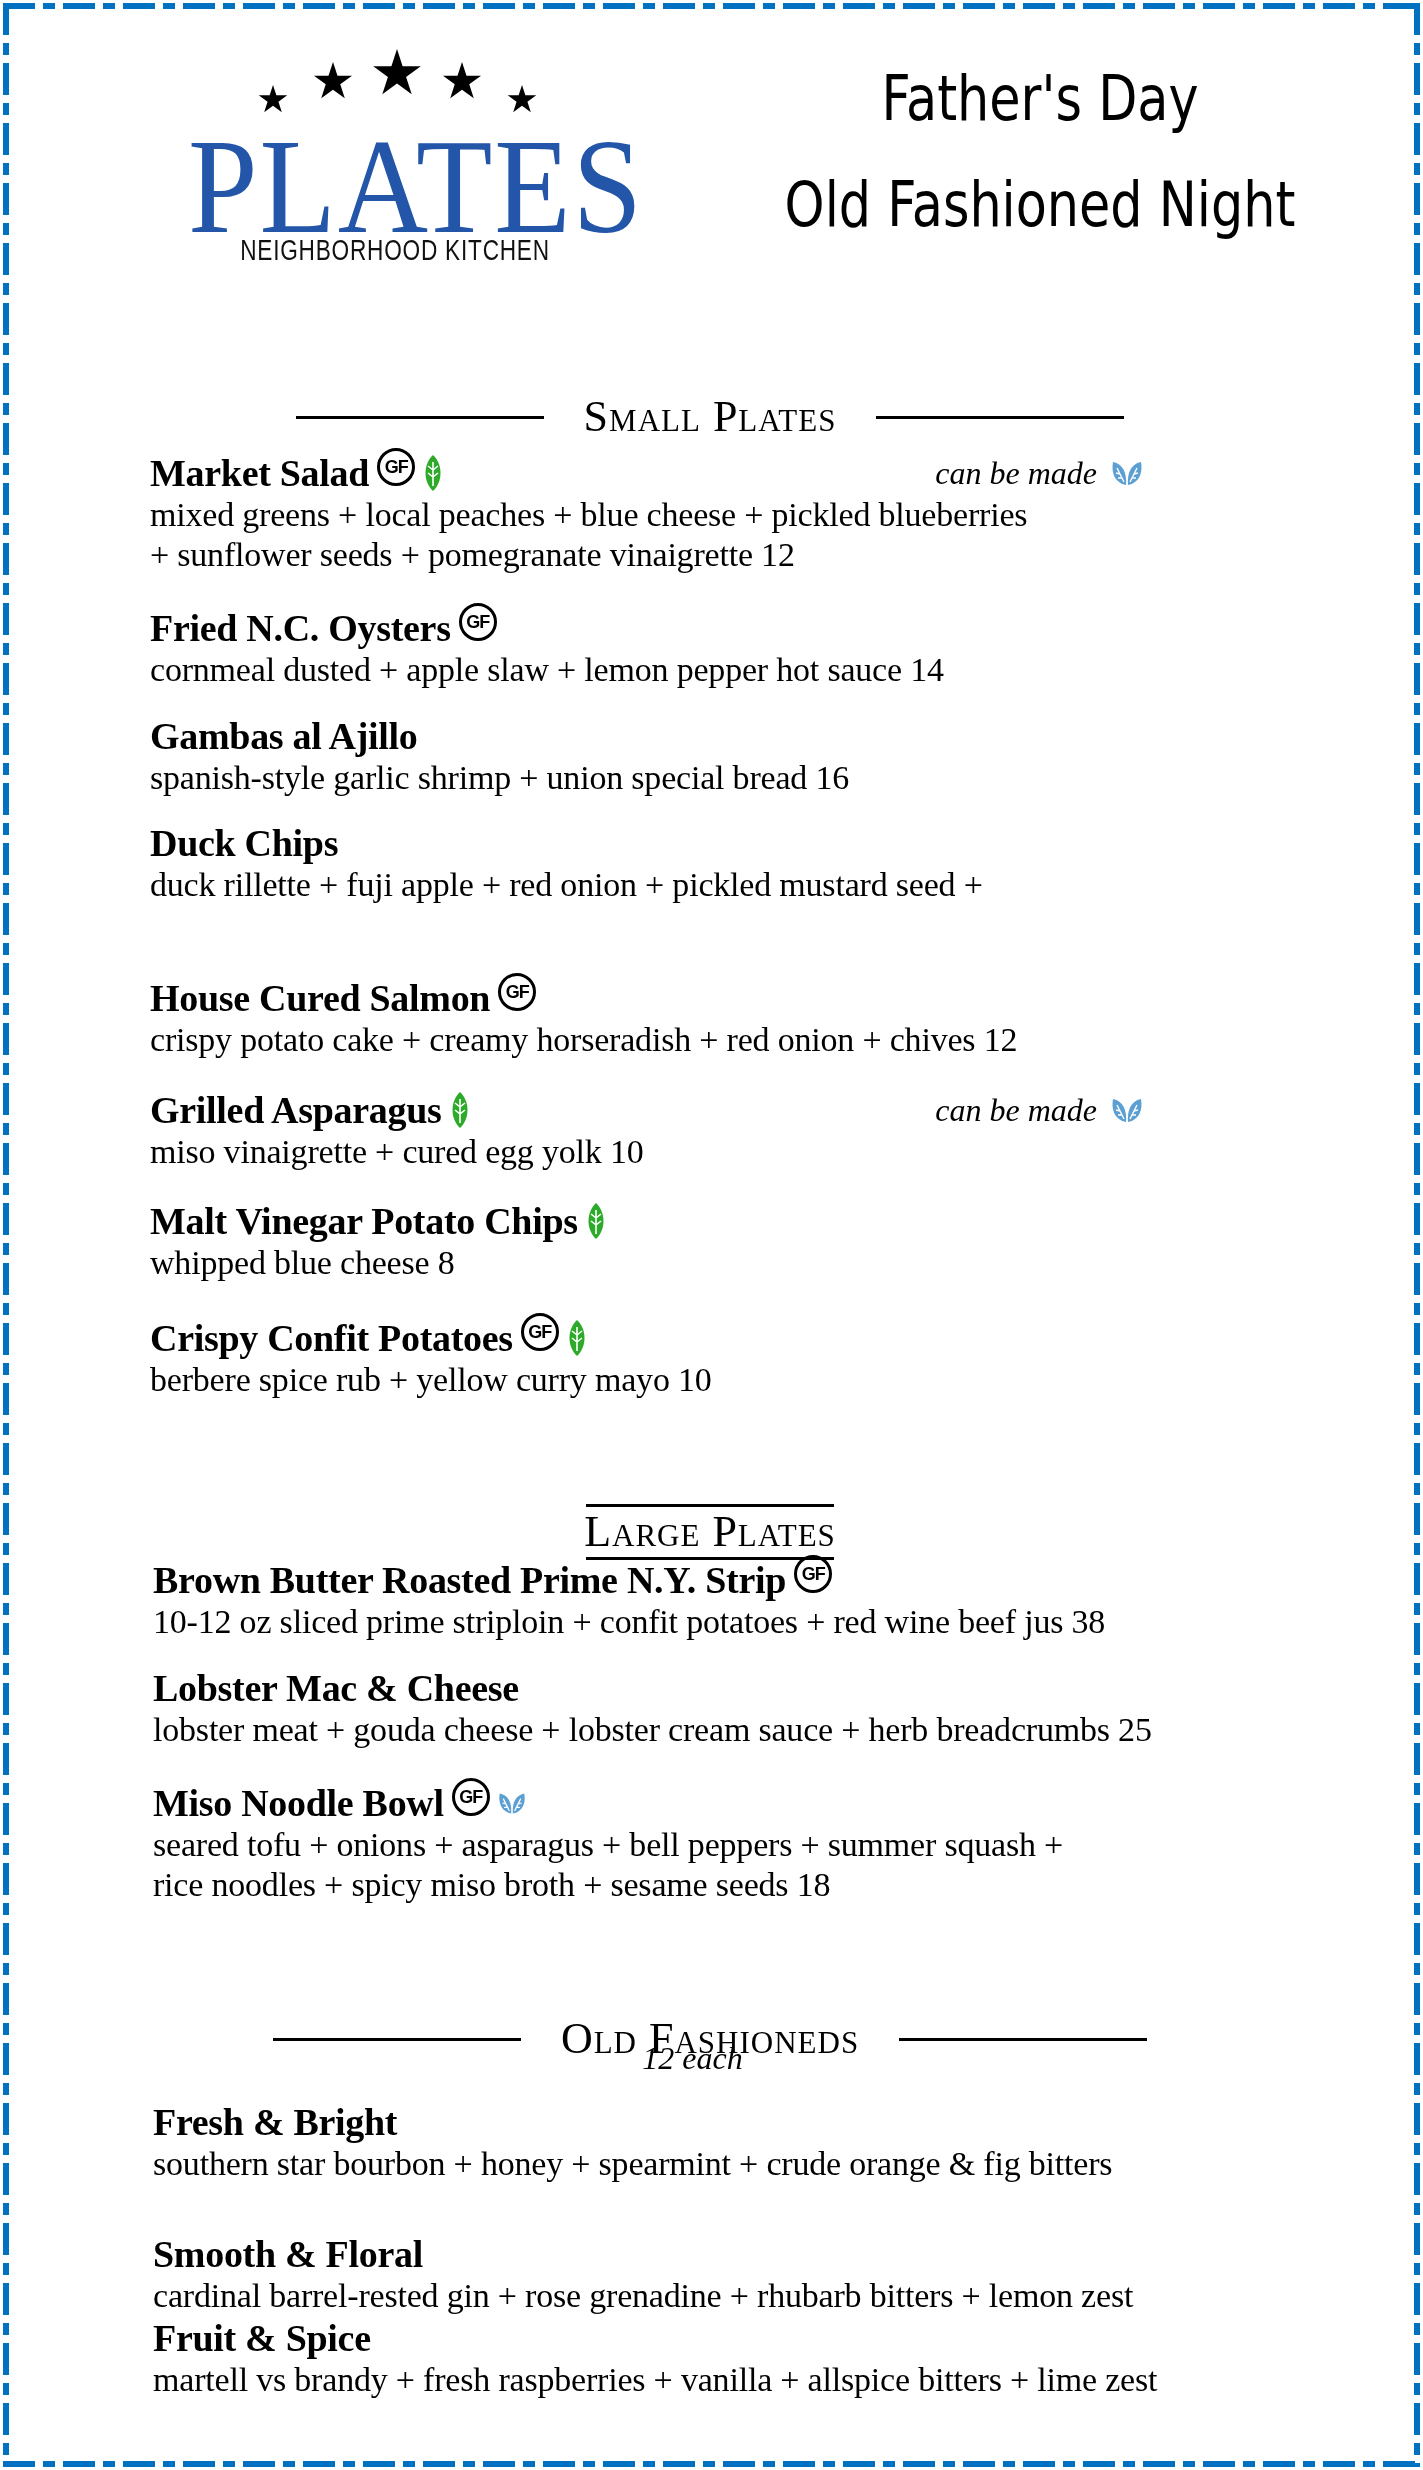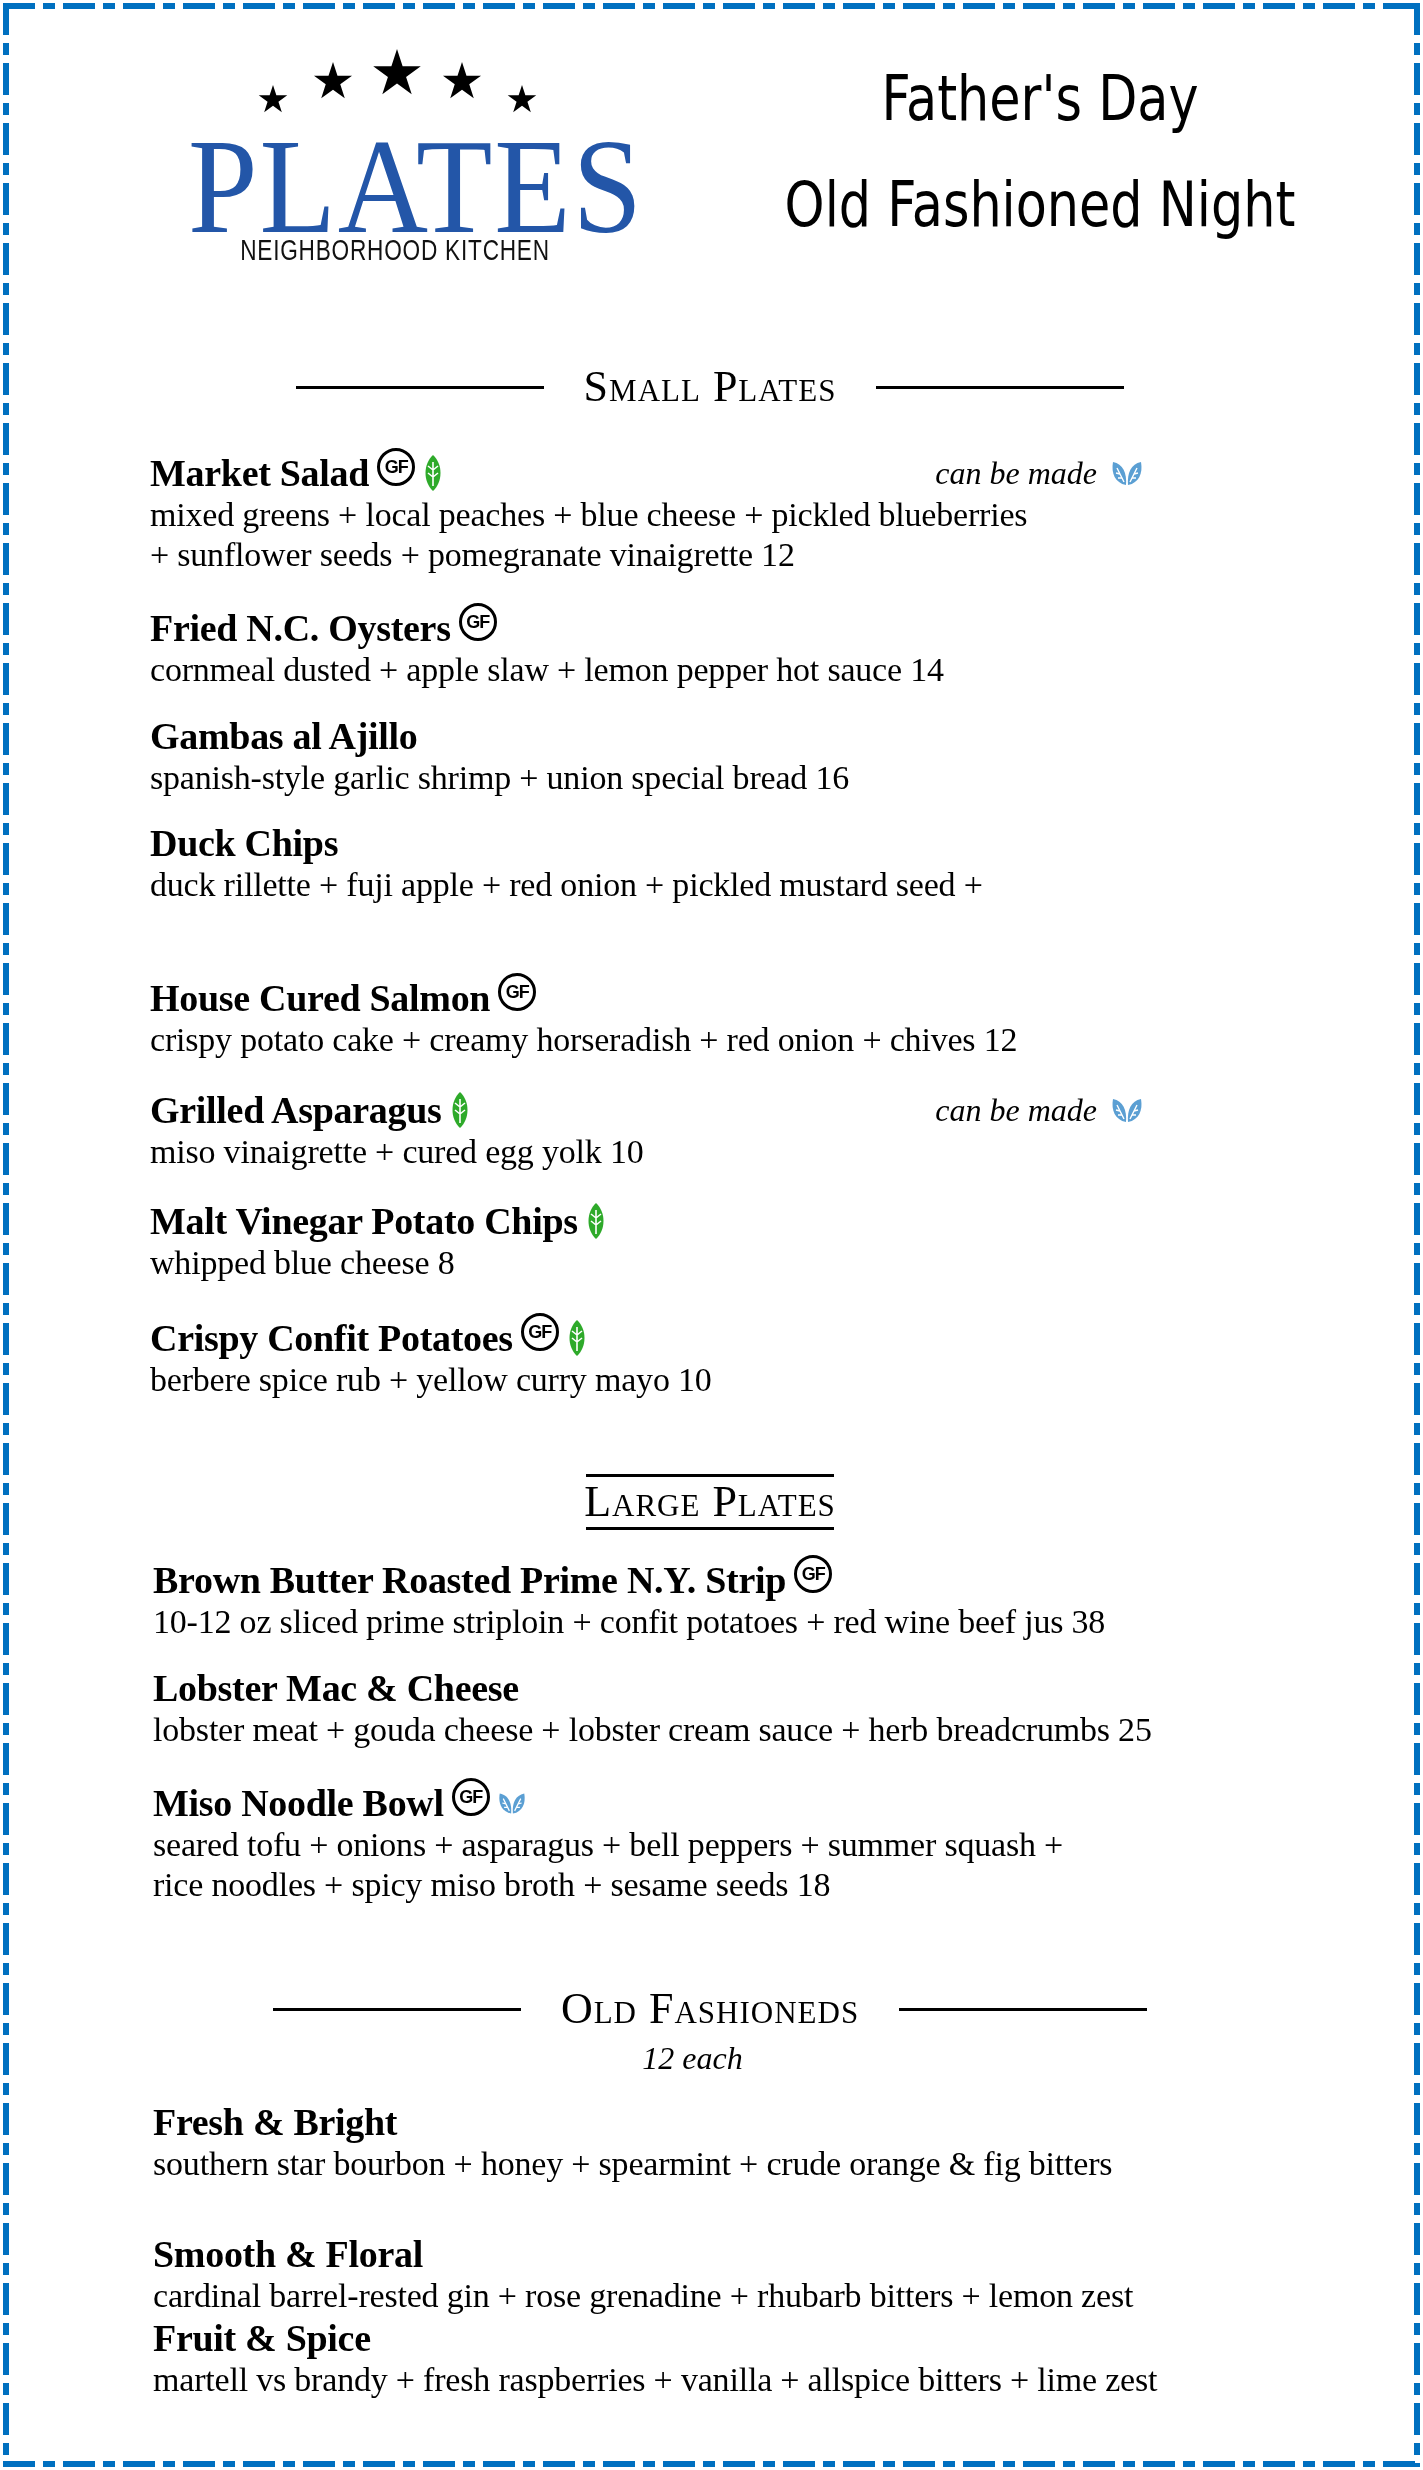--- a/index.html
+++ b/index.html
@@ -27,21 +27,21 @@
     font-family: "Liberation Sans", sans-serif; font-size: 29px; letter-spacing: 1px; color: #111;
     transform: scaleX(0.78); transform-origin: center; }
 
   
   .title { position: absolute; left: 700px; width: 680px; text-align: center;
     font-family: "DejaVu Sans", sans-serif; font-size: 62px; color: #000; transform: scaleX(0.82); transform-origin: center; }
   .title.l1 { top: 62px; }
   .title.l2 { top: 168px; }
 
   
-  .section-head { position: absolute; left: 0; width: 1420px; display: flex; justify-content: center; align-items: center; }
+  .section-head { position: absolute; left: 0; width: 1420px; display: flex; justify-content: center; align-items: center; margin-top: 30px; }
   .section-head .rule { width: 248px; height: 3px; background: #000; }
   .section-head .label { font-family: "Liberation Serif", serif; font-size: 44px; font-variant: small-caps;
     letter-spacing: 1px; margin: 0 40px; line-height: 50px; }
   .sub-note { position: absolute; left: 0; width: 1385px; text-align: center; font-style: italic; font-size: 32px; }
 
   
   .item { position: absolute; left: 150px; width: 1150px; }
   .item.lg { left: 153px; }
   .item .name-row { display: flex; align-items: center; height: 44px; }
   .item .name { font-weight: bold; font-size: 38px; line-height: 44px; letter-spacing: -0.3px; }

